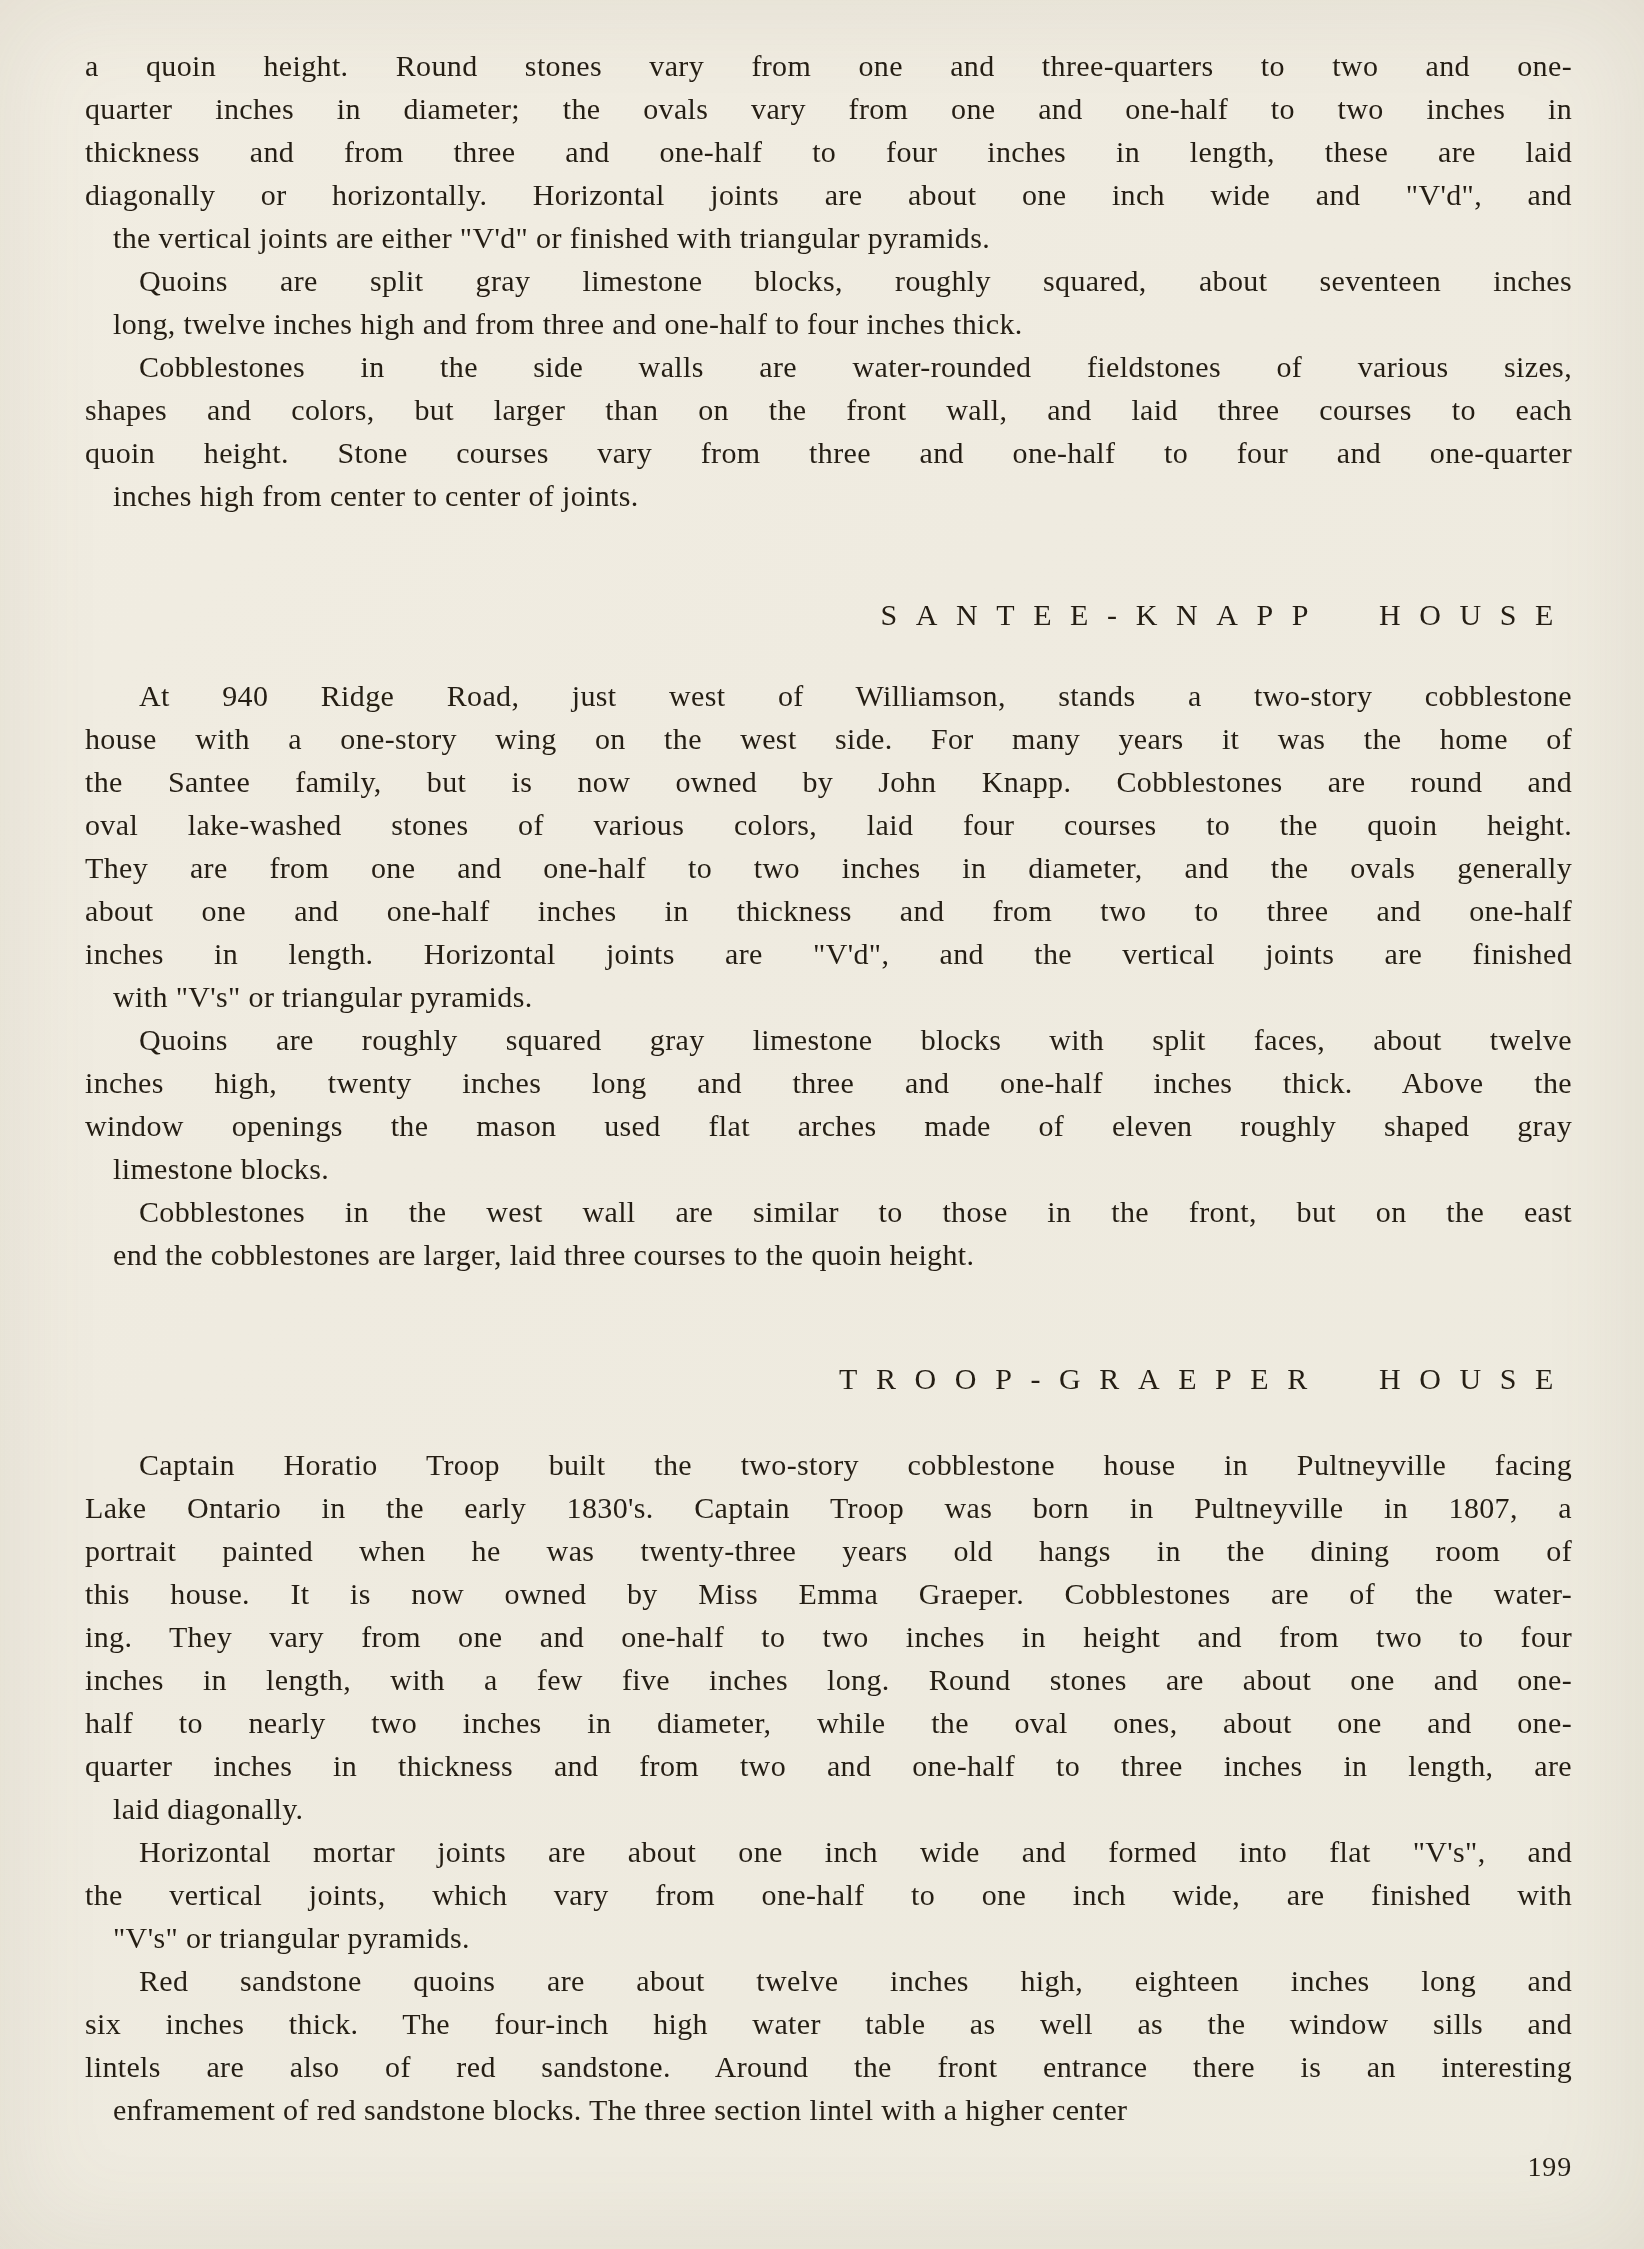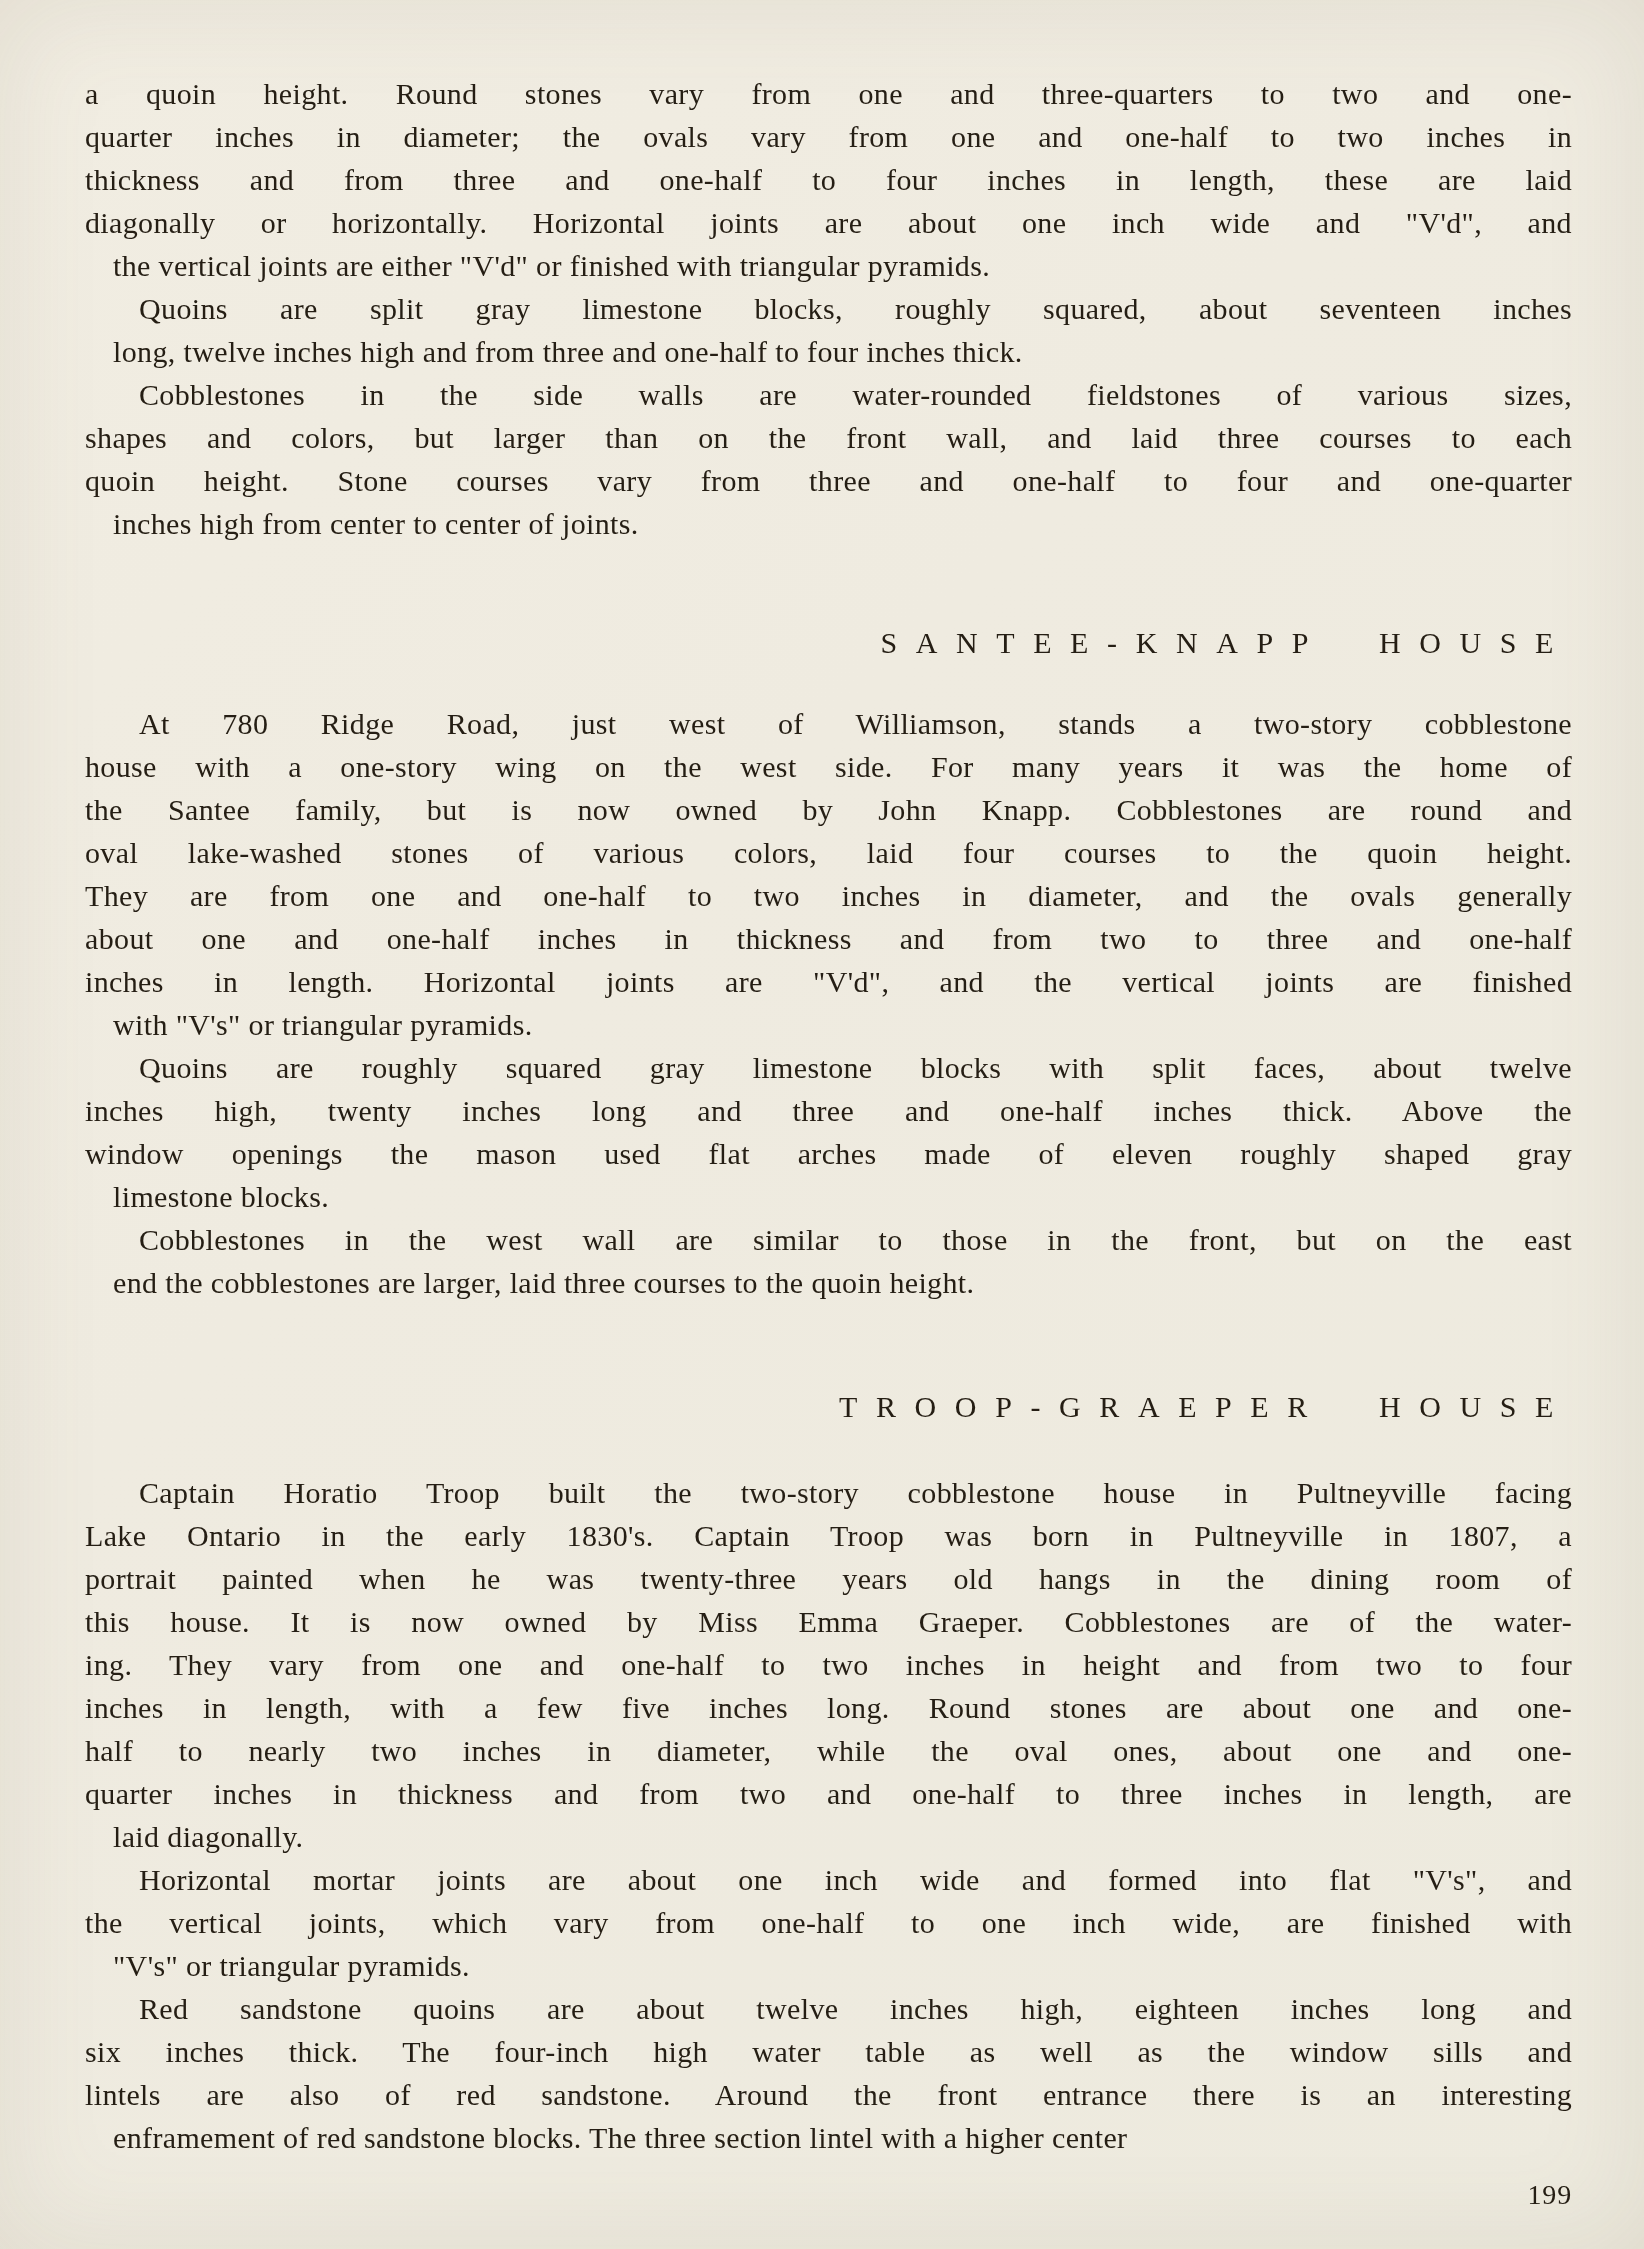--- a/index.html
+++ b/index.html
@@ -12,21 +12,21 @@
     width: 1645px;
     height: 2250px;
     background: linear-gradient(135deg, #f1ede2 0%, #efebe0 40%, #edeade 100%);
     box-shadow: inset 0 0 105px rgba(120,110,85,0.12);
     color: #251e14;
     font-family: "Liberation Serif", "DejaVu Serif", serif;
     font-size: 30px;
     line-height: 43px;
     letter-spacing: 0.012em;
     box-sizing: border-box;
-    padding: 72px 73px 0 85px;
+    padding: 44px 73px 0 85px;
     overflow: hidden;
   }
   .para { margin: 0; }
   .line {
     text-align: justify;
     text-align-last: justify;
     white-space: normal;
   }
   .line.indent { padding-left: 54px; }
   .line.last { text-align-last: left; margin-left: 28px; }
@@ -70,21 +70,21 @@
   <div class="para">
       <div class="line indent">Cobblestones in the side walls are water-rounded fieldstones of various sizes,</div>
       <div class="line">shapes and colors, but larger than on the front wall, and laid three courses to each</div>
       <div class="line">quoin height. Stone courses vary from three and one-half to four and one-quarter</div>
       <div class="line last">inches high from center to center of joints.</div>
     </div>
 
   <h2 class="heading">SANTEE-KNAPP HOUSE</h2>
 
   <div class="para">
-      <div class="line indent">At 780 Ridge Road, just west of Williamson, stands a two-story cobblestone</div>
+      <div class="line indent">At 940 Ridge Road, just west of Williamson, stands a two-story cobblestone</div>
       <div class="line">house with a one-story wing on the west side. For many years it was the home of</div>
       <div class="line">the Santee family, but is now owned by John Knapp. Cobblestones are round and</div>
       <div class="line">oval lake-washed stones of various colors, laid four courses to the quoin height.</div>
       <div class="line">They are from one and one-half to two inches in diameter, and the ovals generally</div>
       <div class="line">about one and one-half inches in thickness and from two to three and one-half</div>
       <div class="line">inches in length. Horizontal joints are "V'd", and the vertical joints are finished</div>
       <div class="line last">with "V's" or triangular pyramids.</div>
     </div>
 
   <div class="para">

